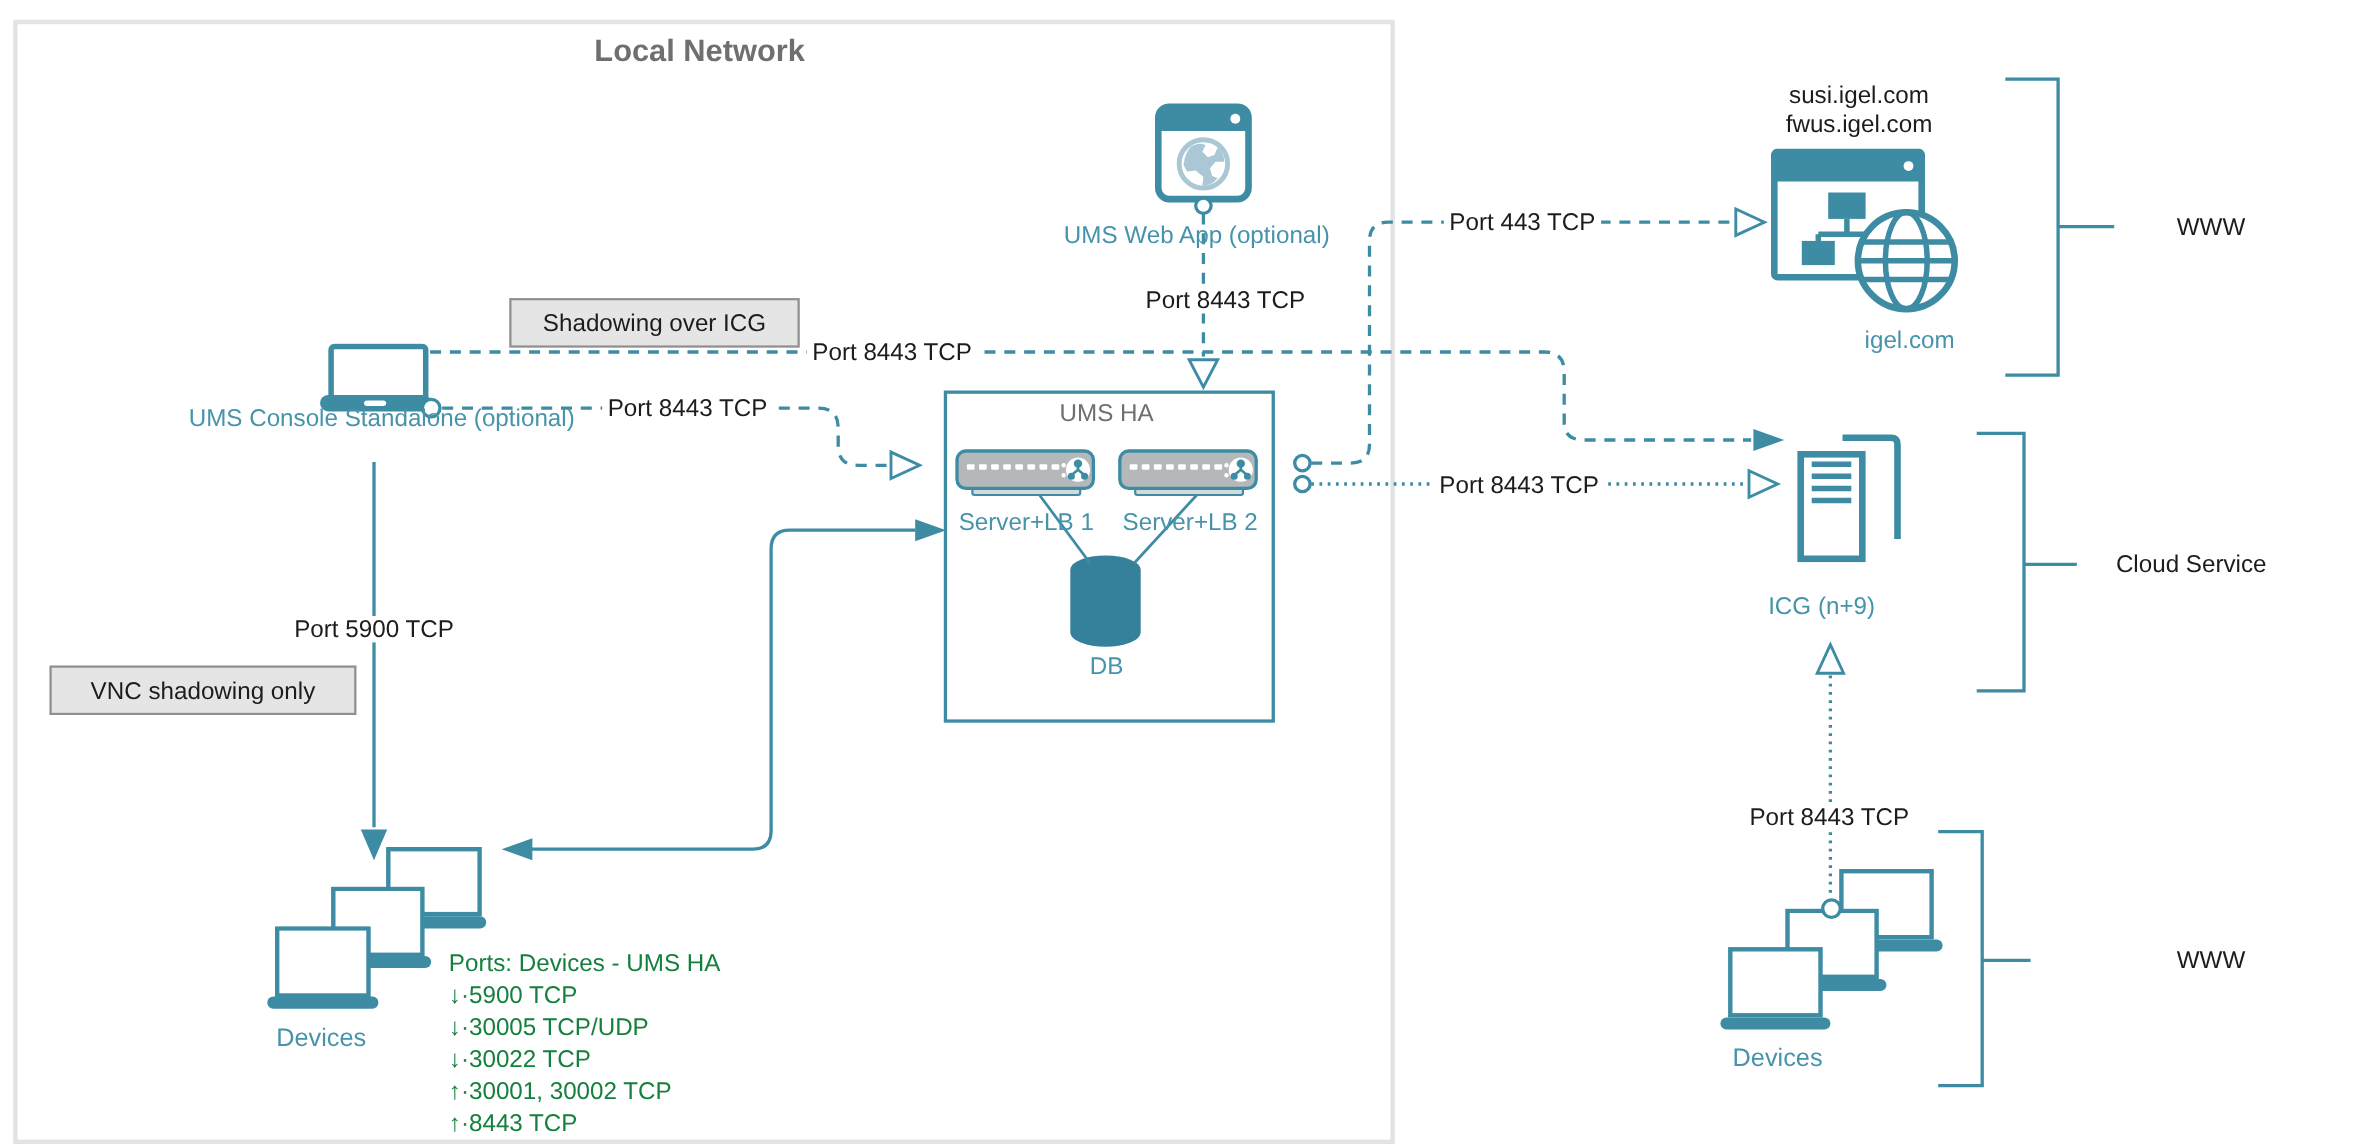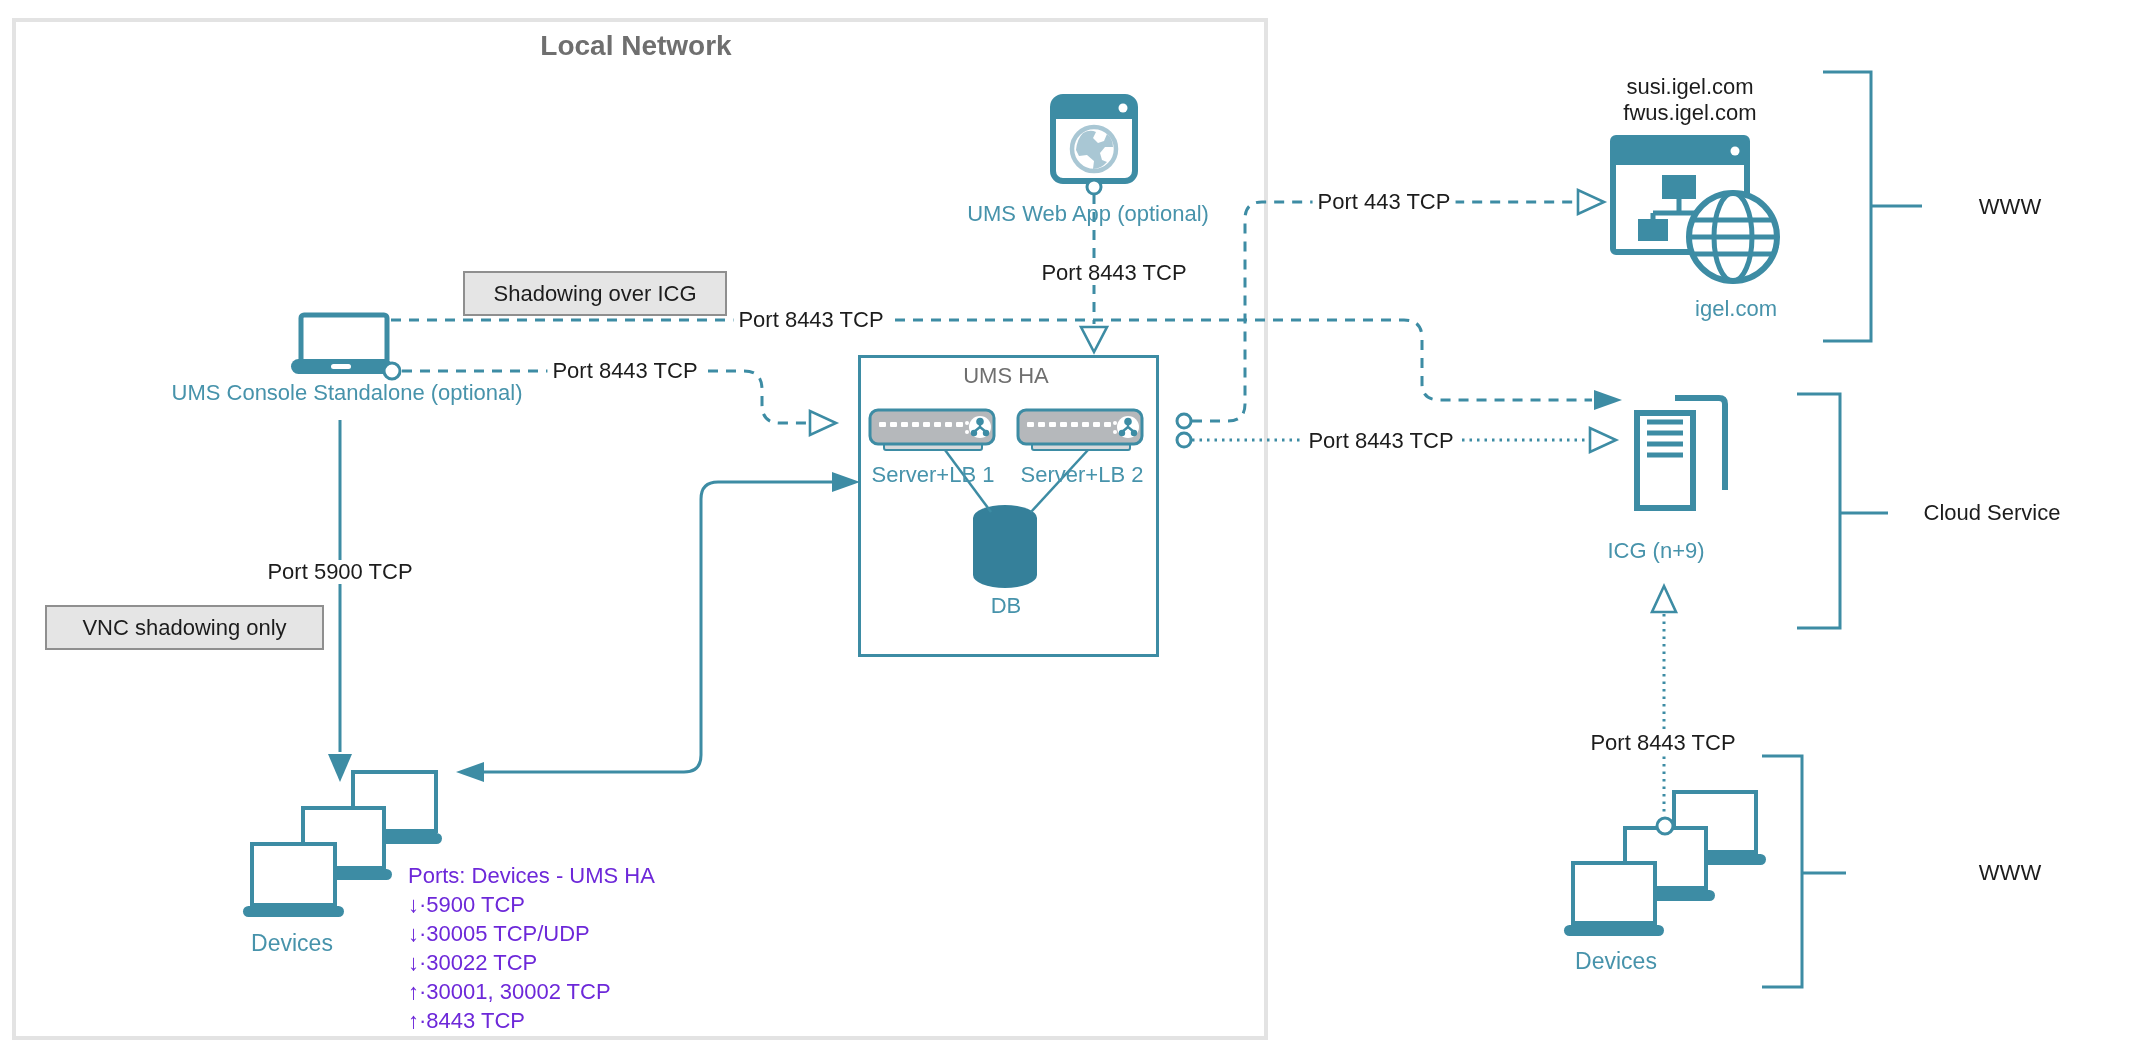--- a/index.html
+++ b/index.html
@@ -8,21 +8,21 @@
   .abs{position:absolute;}
   .lbl{position:absolute; transform:translateX(-50%); white-space:nowrap; font-size:22px; color:#1c1c1c; line-height:1.1;}
   .lbl.teal{color:#4793ab;}
   .lbl.gray{color:#6f6f6f;}
   .lbl.onwire{background:#fff; padding:0 5px;}
   .framebox{position:absolute; border:2px solid #8f8f8f; background:#e5e5e5; display:flex; align-items:center; justify-content:center; font-size:22px; color:#1c1c1c;}
   #local-network-box{position:absolute; left:12px; top:18px; width:1248px; height:1014px; border:4px solid #e3e3e3; background:transparent;}
   #local-network-title{position:absolute; left:636px; top:30px; transform:translateX(-50%); font-size:28px; font-weight:bold; color:#6f6f6f;}
   #ums-ha-box{position:absolute; left:858px; top:355px; width:295px; height:296px; border:3px solid #3d8ca4; background:#fff;}
   #connector-layer{position:absolute; left:0; top:0; width:2144px; height:1044px; pointer-events:none;}
-  .ports-block{position:absolute; left:408px; top:861px; font-size:22px; color:#6d28d9;}
+  .ports-block{position:absolute; left:408px; top:861px; font-size:22px; color:#15803d;}
   .ports-block div{height:29px; line-height:29px;}
   svg{display:block;}
 </style>
 </head>
 <body>
 
 <div id="canvas">
 
   <div id="local-network-box"></div>
   <div id="local-network-title">Local Network</div>
@@ -232,21 +232,21 @@
 
     <g stroke="#3d8ca4" fill="#fff" stroke-width="3">
       <circle cx="392" cy="371" r="8"></circle>
       <circle cx="1094" cy="187" r="7"></circle>
       <circle cx="1184" cy="421" r="7"></circle>
       <circle cx="1184" cy="440" r="7"></circle>
       <circle cx="1665" cy="826" r="8"></circle>
     </g>
   </svg>
 
-  <div class="lbl teal" style="left:347px; top:381px;">UMS Console Standalone (optional)</div>
+  <div class="lbl teal" style="left:347px; top:368px;">UMS Console Standalone (optional)</div>
   <div class="lbl teal" style="left:1088px; top:202px;">UMS Web App (optional)</div>
   <div class="lbl gray" style="left:1006px; top:364px;">UMS HA</div>
   <div class="lbl teal" style="left:933px; top:463px;">Server+LB 1</div>
   <div class="lbl teal" style="left:1082px; top:463px;">Server+LB 2</div>
   <div class="lbl teal" style="left:1006px; top:594px;">DB</div>
   <div class="lbl teal" style="left:292px; top:931px; font-size:23px;">Devices</div>
   <div class="lbl teal" style="left:1616px; top:949px; font-size:23px;">Devices</div>
   <div class="lbl teal" style="left:1656px; top:539px;">ICG (n+9)</div>
   <div class="lbl" style="left:1690px; top:75px;">susi.igel.com</div>
   <div class="lbl" style="left:1690px; top:101px;">fwus.igel.com</div>

